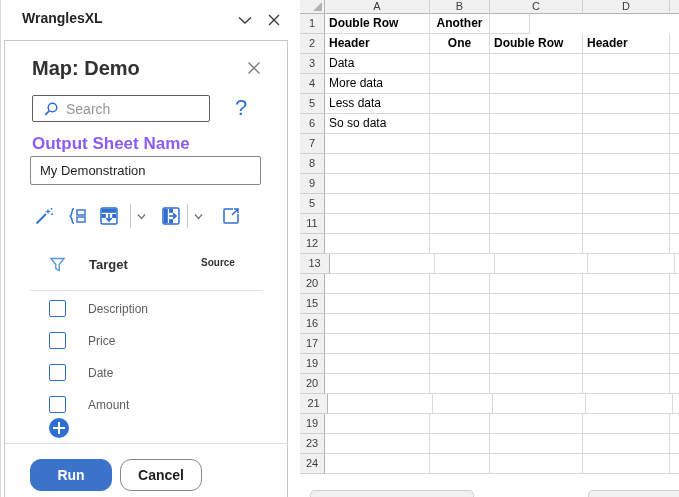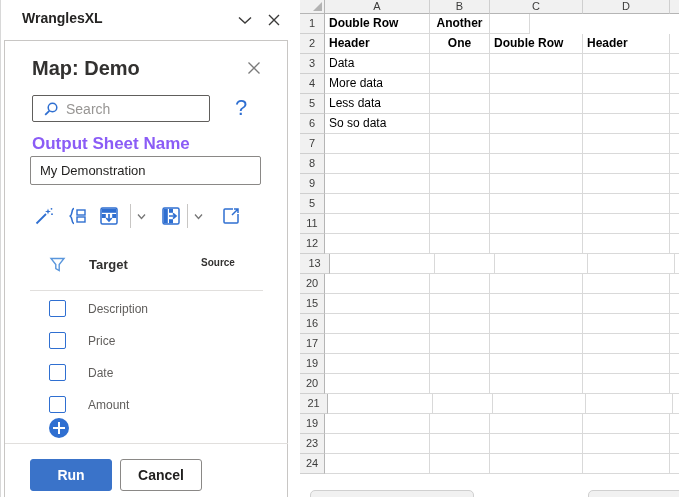--- a/index.html
+++ b/index.html
@@ -39,21 +39,21 @@
   .map-list { position:absolute; left:0; top:252px; width:283px; }
   .map-row { position:relative; height:32px; }
   .map-row .cbx { position:absolute; left:44px; top:7px; width:17px; height:17px; border:1px solid #2f6fd1; border-radius:2px; background:#fff; cursor:pointer; }
   .map-row .lbl { position:absolute; left:83px; top:9px; font-size:12px; color:#605e5c; }
 
   .plus-btn { position:absolute; left:44px; top:377px; width:20px; height:20px; border-radius:50%; background:#2f6fd1; cursor:pointer; }
   .plus-btn::before { content:""; position:absolute; left:4px; top:9px; width:12px; height:2px; background:#fff; }
   .plus-btn::after { content:""; position:absolute; left:9px; top:4px; width:2px; height:12px; background:#fff; }
 
   .footer-divider { position:absolute; left:0; top:402px; width:283px; height:1px; background:#e1dfdd; }
-  .btn { position:absolute; top:418px; width:82px; height:32px; border-radius:3px; font-family:"Liberation Sans",sans-serif; font-size:14px; font-weight:600; cursor:pointer; text-align:center; line-height:30px; }
+  .btn { position:absolute; top:418px; width:82px; height:32px; border-radius:11px; font-family:"Liberation Sans",sans-serif; font-size:14px; font-weight:600; cursor:pointer; text-align:center; line-height:30px; }
   .btn-run { left:25px; background:#3a73c9; border:1px solid #3a73c9; color:#fff; }
   .btn-cancel { left:115px; background:#fff; border:1px solid #8a8886; color:#201f1e; }
 
   
   .sheet { position:absolute; left:300px; top:0; width:379px; height:497px; background:#fff; font-family:"Liberation Sans",sans-serif; }
   .shdr-row { display:flex; height:14px; }
   .shdr-cell { background:#f1f1f1; border-right:1px solid #cfcfcf; border-bottom:1px solid #b5b5b5; font-size:11px; color:#3c3c3b; text-align:center; line-height:13px; flex:0 0 auto; }
   .corner { position:relative; background:#f1f1f1; border-right:1px solid #b5b5b5; border-bottom:1px solid #b5b5b5; flex:0 0 auto; cursor:pointer; }
   .corner::after { content:""; position:absolute; right:2px; bottom:2px; border-left:9px solid transparent; border-bottom:9px solid #b3b3b3; }
   .srow { display:flex; height:20px; }

